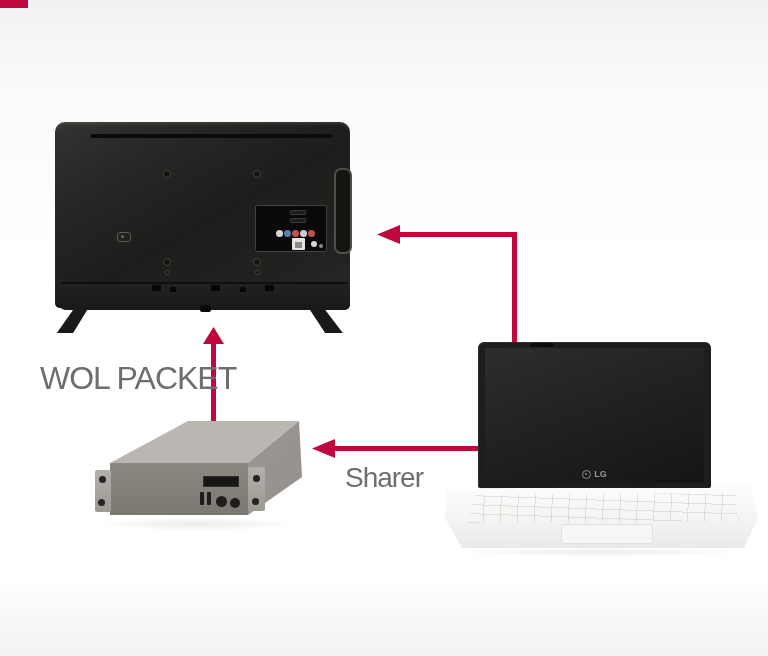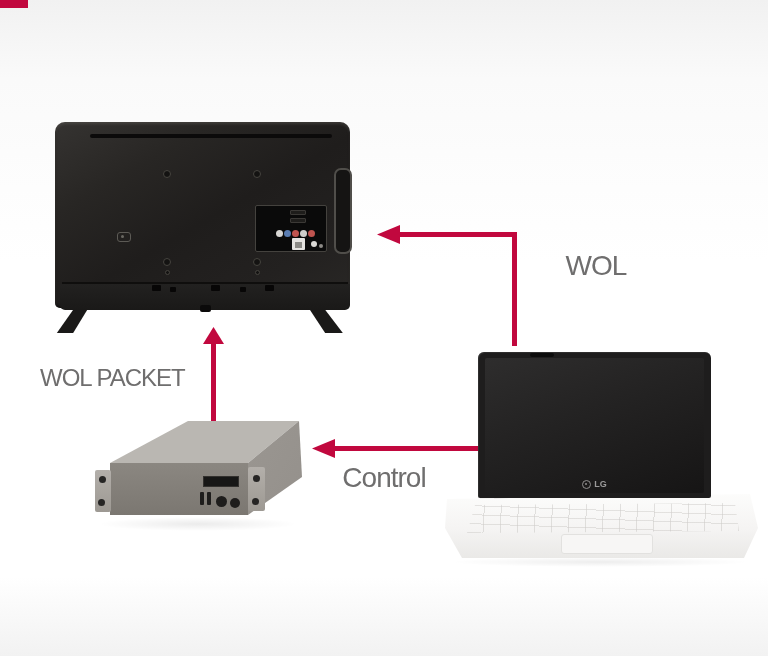--- a/index.html
+++ b/index.html
@@ -7,21 +7,21 @@
     position:relative;width:768px;height:656px;overflow:hidden;
     font-family:"Liberation Sans",sans-serif;
     background:linear-gradient(180deg,#f1f1f1 0%,#fafafa 12%,#ffffff 40%,#ffffff 88%,#f2f2f2 100%);
   }
   .abs{position:absolute;}
   
   .corner-marker{left:0;top:0;width:28px;height:8px;background:#c1083e;}
   
   .lbl{color:#6f6e6e;letter-spacing:-1px;}
   .lbl-right{left:538px;top:251px;width:116px;text-align:center;font-size:28px;line-height:30px;}
-  .lbl-left{left:40px;top:362px;width:180px;font-size:24px;line-height:32px;white-space:nowrap;}
+  .lbl-left{left:40px;top:362px;width:180px;font-size:32px;line-height:32px;white-space:nowrap;}
   .lbl-sharer{left:334px;top:464px;width:100px;text-align:center;font-size:28px;line-height:27px;}
   
   .red{background:#c1083e;}
   .head-left{width:23px;height:19px;background:#c1083e;clip-path:polygon(100% 0,100% 100%,0 50%);}
   .head-up{width:21px;height:17px;background:#c1083e;clip-path:polygon(50% 0,100% 100%,0 100%);}
   
   .tv{left:53px;top:120px;width:300px;height:215px;}
   .tv-foot{background:#1a1918;}
   .tv-body{
     left:2px;top:2px;width:295px;height:186px;
@@ -50,21 +50,21 @@
   .box-shadow{left:8px;top:102px;width:200px;height:14px;background:radial-gradient(ellipse at center,rgba(0,0,0,.08),rgba(0,0,0,0) 70%);}
   .box-top{left:0;top:0;width:236px;height:130px;background:#bab7b2;clip-path:polygon(20px 48px,98px 6px,209px 6px,158px 48px);}
   .box-right{left:0;top:0;width:236px;height:130px;background:linear-gradient(120deg,#a39f9a,#928e89);clip-path:polygon(158px 48px,209px 6px,212px 62px,158px 100px);}
   .box-front{left:20px;top:48px;width:138px;height:52px;background:linear-gradient(180deg,#8b8781,#7b7771);}
   .ear{background:linear-gradient(180deg,#b3afaa,#9d9993);border-radius:2px;}
   .ear-screw{width:7px;height:7px;border-radius:50%;background:#262524;}
   .lcd{left:113px;top:61px;width:36px;height:11px;background:#171716;border:1px solid #33312e;box-sizing:border-box;}
   .knob-bar{width:4px;height:13px;background:#1e1d1c;border-radius:1px;}
   .knob{border-radius:50%;background:#1e1d1c;}
   
-  .laptop{left:440px;top:345px;width:325px;height:225px;}
+  .laptop{left:440px;top:335px;width:325px;height:225px;}
   .deck{left:5px;top:145px;width:315px;height:70px;
     background:linear-gradient(180deg,#fdfdfc 0%,#f5f4f3 55%,#e9e8e6 100%);
     clip-path:polygon(2px 9px,305px 4px,313px 38px,299px 68px,17px 68px,0px 38px);}
   .kbgrid{left:22px;top:13px;width:272px;height:30px;opacity:.75;
     background:
       repeating-linear-gradient(93deg,rgba(190,188,185,.55) 0 1px,transparent 1px 17px),
       repeating-linear-gradient(2deg,rgba(190,188,185,.5) 0 1px,transparent 1px 9px);
     clip-path:polygon(8px 2px,268px 0px,272px 28px,0px 30px);}
   .touchpad{left:116px;top:44px;width:92px;height:20px;background:#f7f6f5;border:1px solid #e2e1df;border-radius:3px;box-sizing:border-box;}
   .deck-shadow{left:10px;top:212px;width:300px;height:10px;background:radial-gradient(ellipse at center,rgba(0,0,0,.07),rgba(0,0,0,0) 70%);}
@@ -128,25 +128,24 @@
   <div class="abs red" style="left:512px;top:232px;width:5px;height:114px;"></div>
   <div class="abs head-left" style="left:377px;top:225px;"></div>
 
   <div class="abs red" style="left:211px;top:343px;width:5px;height:80px;"></div>
   <div class="abs head-up" style="left:203px;top:327px;"></div>
 
   <div class="abs red" style="left:334px;top:446px;width:146px;height:5px;"></div>
   <div class="abs head-left" style="left:312px;top:439px;"></div>
 
   <div class="abs lbl lbl-right">
-    <div>WOL</div>
   </div>
   <div class="abs lbl lbl-left">WOL PACKET</div>
   <div class="abs lbl lbl-sharer">
-    <div>Control</div>
+    <div>Sharer</div>
   </div>
 
   <div class="abs boxdev">
     <div class="abs box-shadow"></div>
     <div class="abs box-top"></div>
     <div class="abs box-right"></div>
     <div class="abs box-front"></div>
     <div class="abs ear" style="left:5px;top:55px;width:16px;height:42px;">
       <div class="abs ear-screw" style="left:4px;top:6px;"></div>
       <div class="abs ear-screw" style="left:3px;top:29px;"></div>

